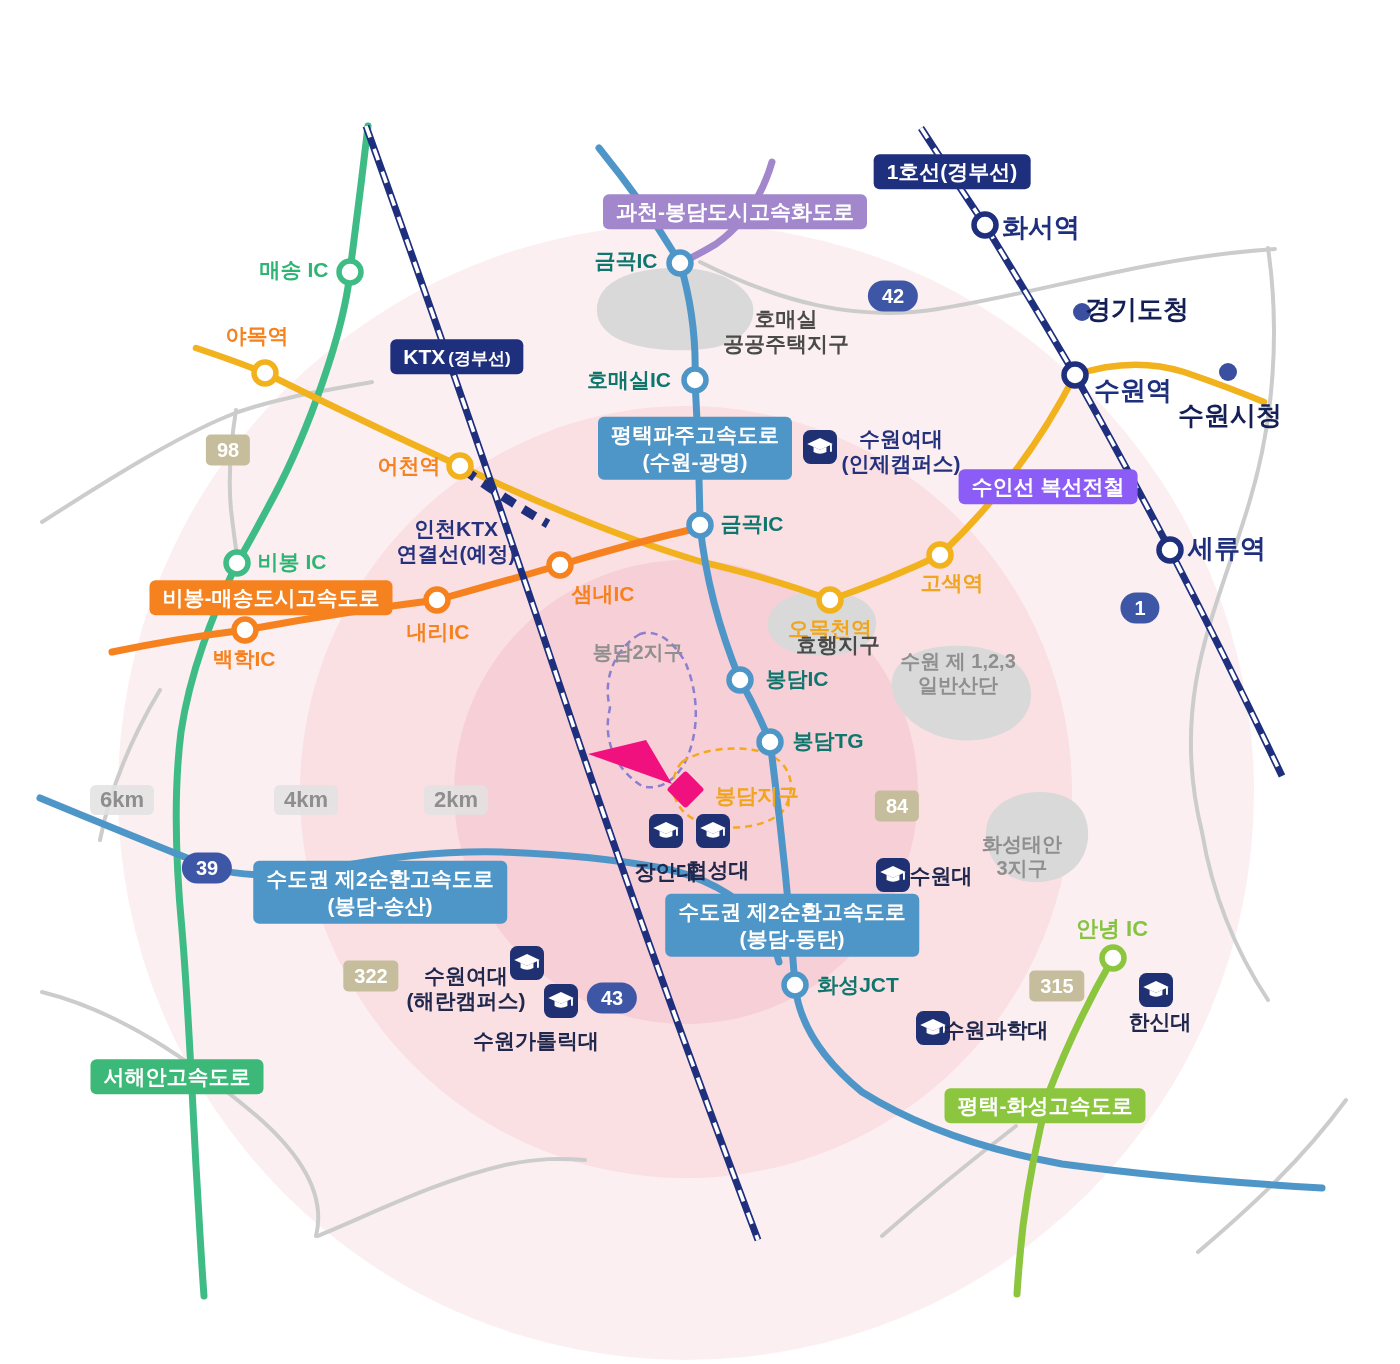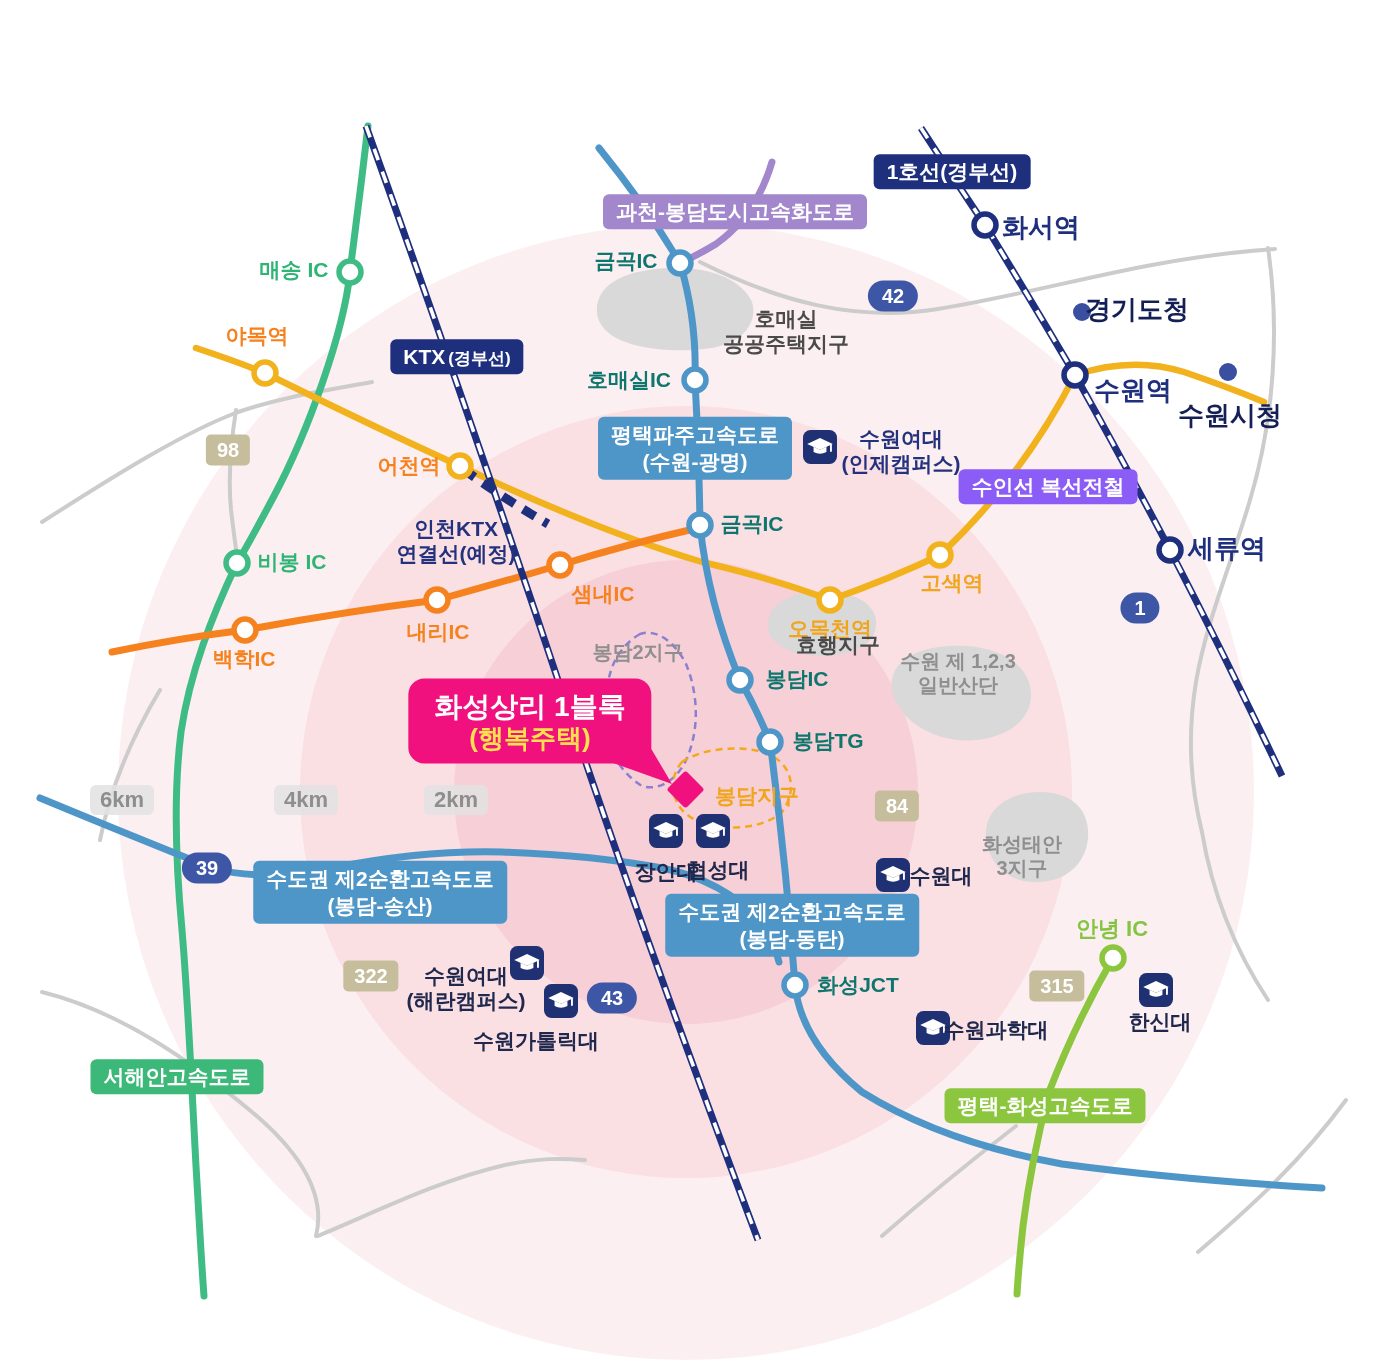--- a/index.html
+++ b/index.html
@@ -154,20 +154,21 @@
 
   <div class="km" style="left:122px;top:800px">6km</div>
   <div class="km" style="left:306px;top:800px">4km</div>
   <div class="km" style="left:456px;top:800px">2km</div>
 
   <div class="badge b-navy" style="left:457px;top:357px"><span>KTX</span><span class="sub">(경부선)</span></div>
   <div class="badge b-navy" style="left:952px;top:172px">1호선(경부선)</div>
   <div class="badge b-purple" style="left:735px;top:212px">과천-봉담도시고속화도로</div>
   <div class="badge b-blue" style="left:695px;top:448px"><div>평택파주고속도로</div><div>(수원-광명)</div></div>
   <div class="badge b-yellow" style="left:1048px;top:487px">수인선 복선전철</div>
+  <div class="badge b-orange" style="left:271px;top:598px">비봉-매송도시고속도로</div>
   <div class="badge b-blue" style="left:380px;top:892px"><div>수도권 제2순환고속도로</div><div>(봉담-송산)</div></div>
   <div class="badge b-blue" style="left:792px;top:925px"><div>수도권 제2순환고속도로</div><div>(봉담-동탄)</div></div>
   <div class="badge b-green" style="left:177px;top:1077px">서해안고속도로</div>
   <div class="badge b-lime" style="left:1045px;top:1106px">평택-화성고속도로</div>
 
   <div class="lbl s-green" style="left:294px;top:270px">매송 IC</div>
   <div class="lbl s-orange" style="left:257px;top:336px">야목역</div>
   <div class="lbl s-orange" style="left:409px;top:466px">어천역</div>
   <div class="lbl s-green" style="left:292px;top:562px">비봉 IC</div>
   <div class="lbl s-orange" style="left:244px;top:659px">백학IC</div>
@@ -254,18 +255,14 @@
 (인제캠퍼스)</div>
   <div class="lbl u-dark" style="left:666px;top:872px">장안대</div>
   <div class="lbl u-dark" style="left:718px;top:870px">협성대</div>
   <div class="lbl u-dark" style="left:941px;top:876px">수원대</div>
   <div class="lbl u-dark" style="left:466px;top:988px">수원여대
 (해란캠퍼스)</div>
   <div class="lbl u-dark" style="left:536px;top:1041px">수원가톨릭대</div>
   <div class="lbl u-dark" style="left:996px;top:1030px">수원과학대</div>
   <div class="lbl u-dark" style="left:1160px;top:1022px">한신대</div>
 
-  <div class="callout">
-    <div class="t1">화성상리 1블록</div>
-    <div class="t2">(행복주택)</div>
-  </div>
 
 </div>
 
 </body></html>

